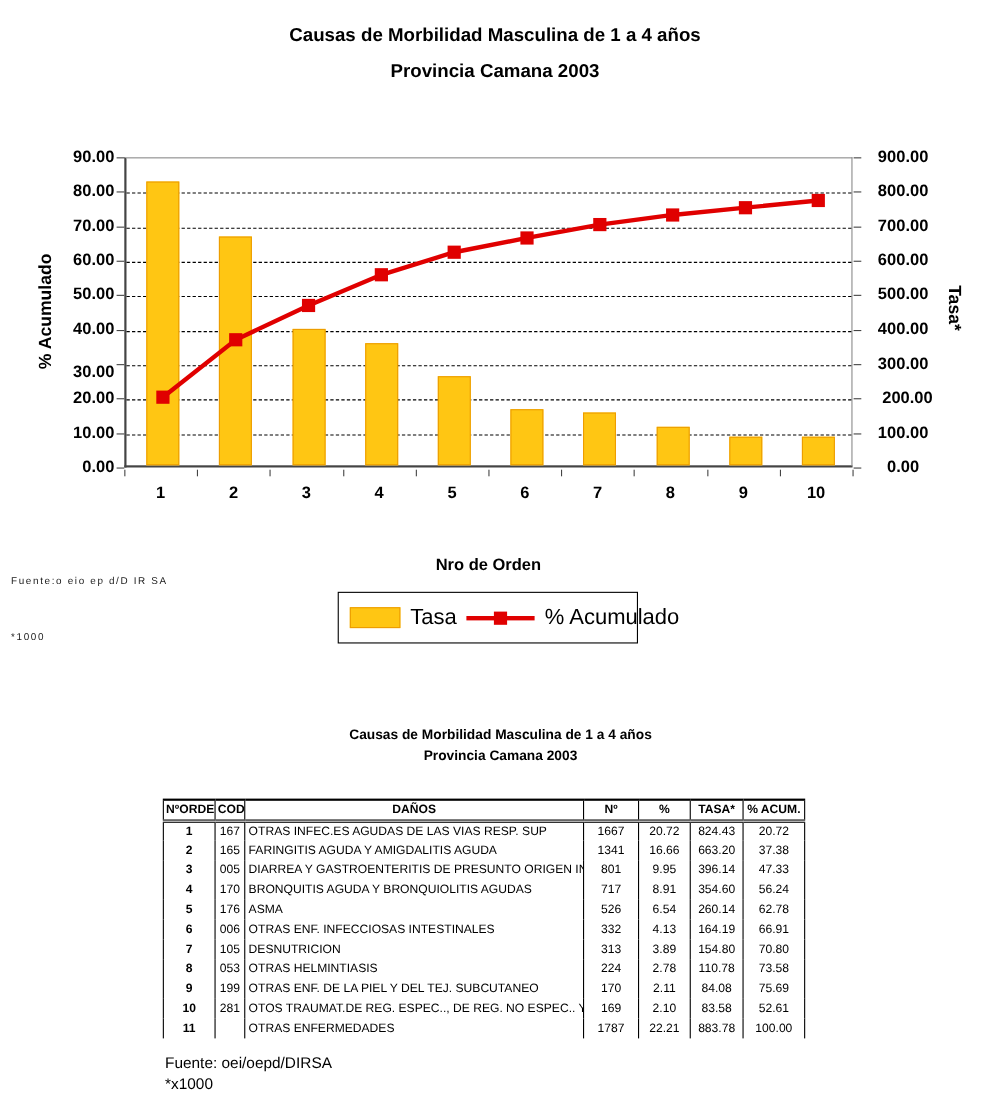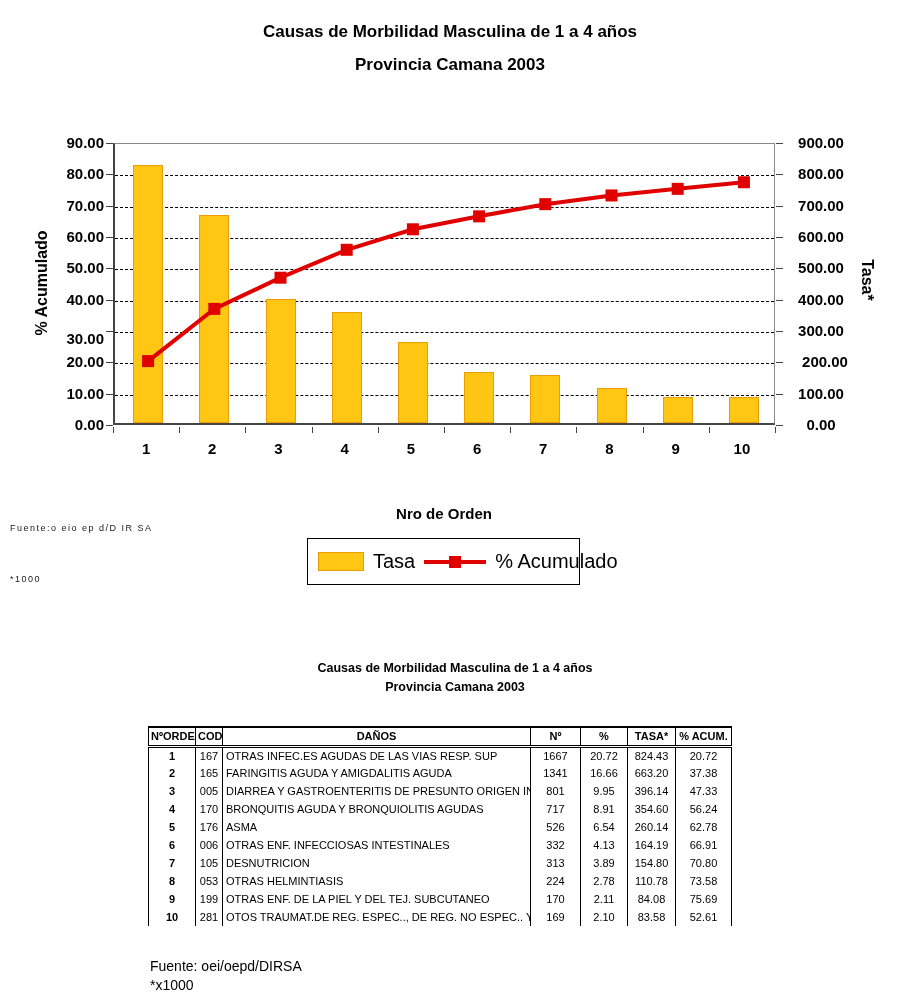--- a/index.html
+++ b/index.html
@@ -262,17 +262,26 @@
       </tr>
       <tr>
         <td class="orden">10</td>
         <td>281</td>
         <td class="danos">OTOS TRAUMAT.DE REG. ESPEC.., DE REG. NO ESPEC.. Y DE</td>
         <td>169</td>
         <td>2.10</td>
         <td>83.58</td>
         <td>52.61</td>
       </tr>
+      <tr>
+        <td class="orden">11</td>
+        <td></td>
+        <td class="danos">OTRAS ENFERMEDADES</td>
+        <td>1787</td>
+        <td>22.21</td>
+        <td>883.78</td>
+        <td>100.00</td>
+      </tr>
     </tbody>
 </table>
 
 <div class="abs tbl-footer" style="top:958px;">Fuente: oei/oepd/DIRSA</div>
 <div class="abs tbl-footer" style="top:977px;">*x1000</div>
 
 </body></html>

